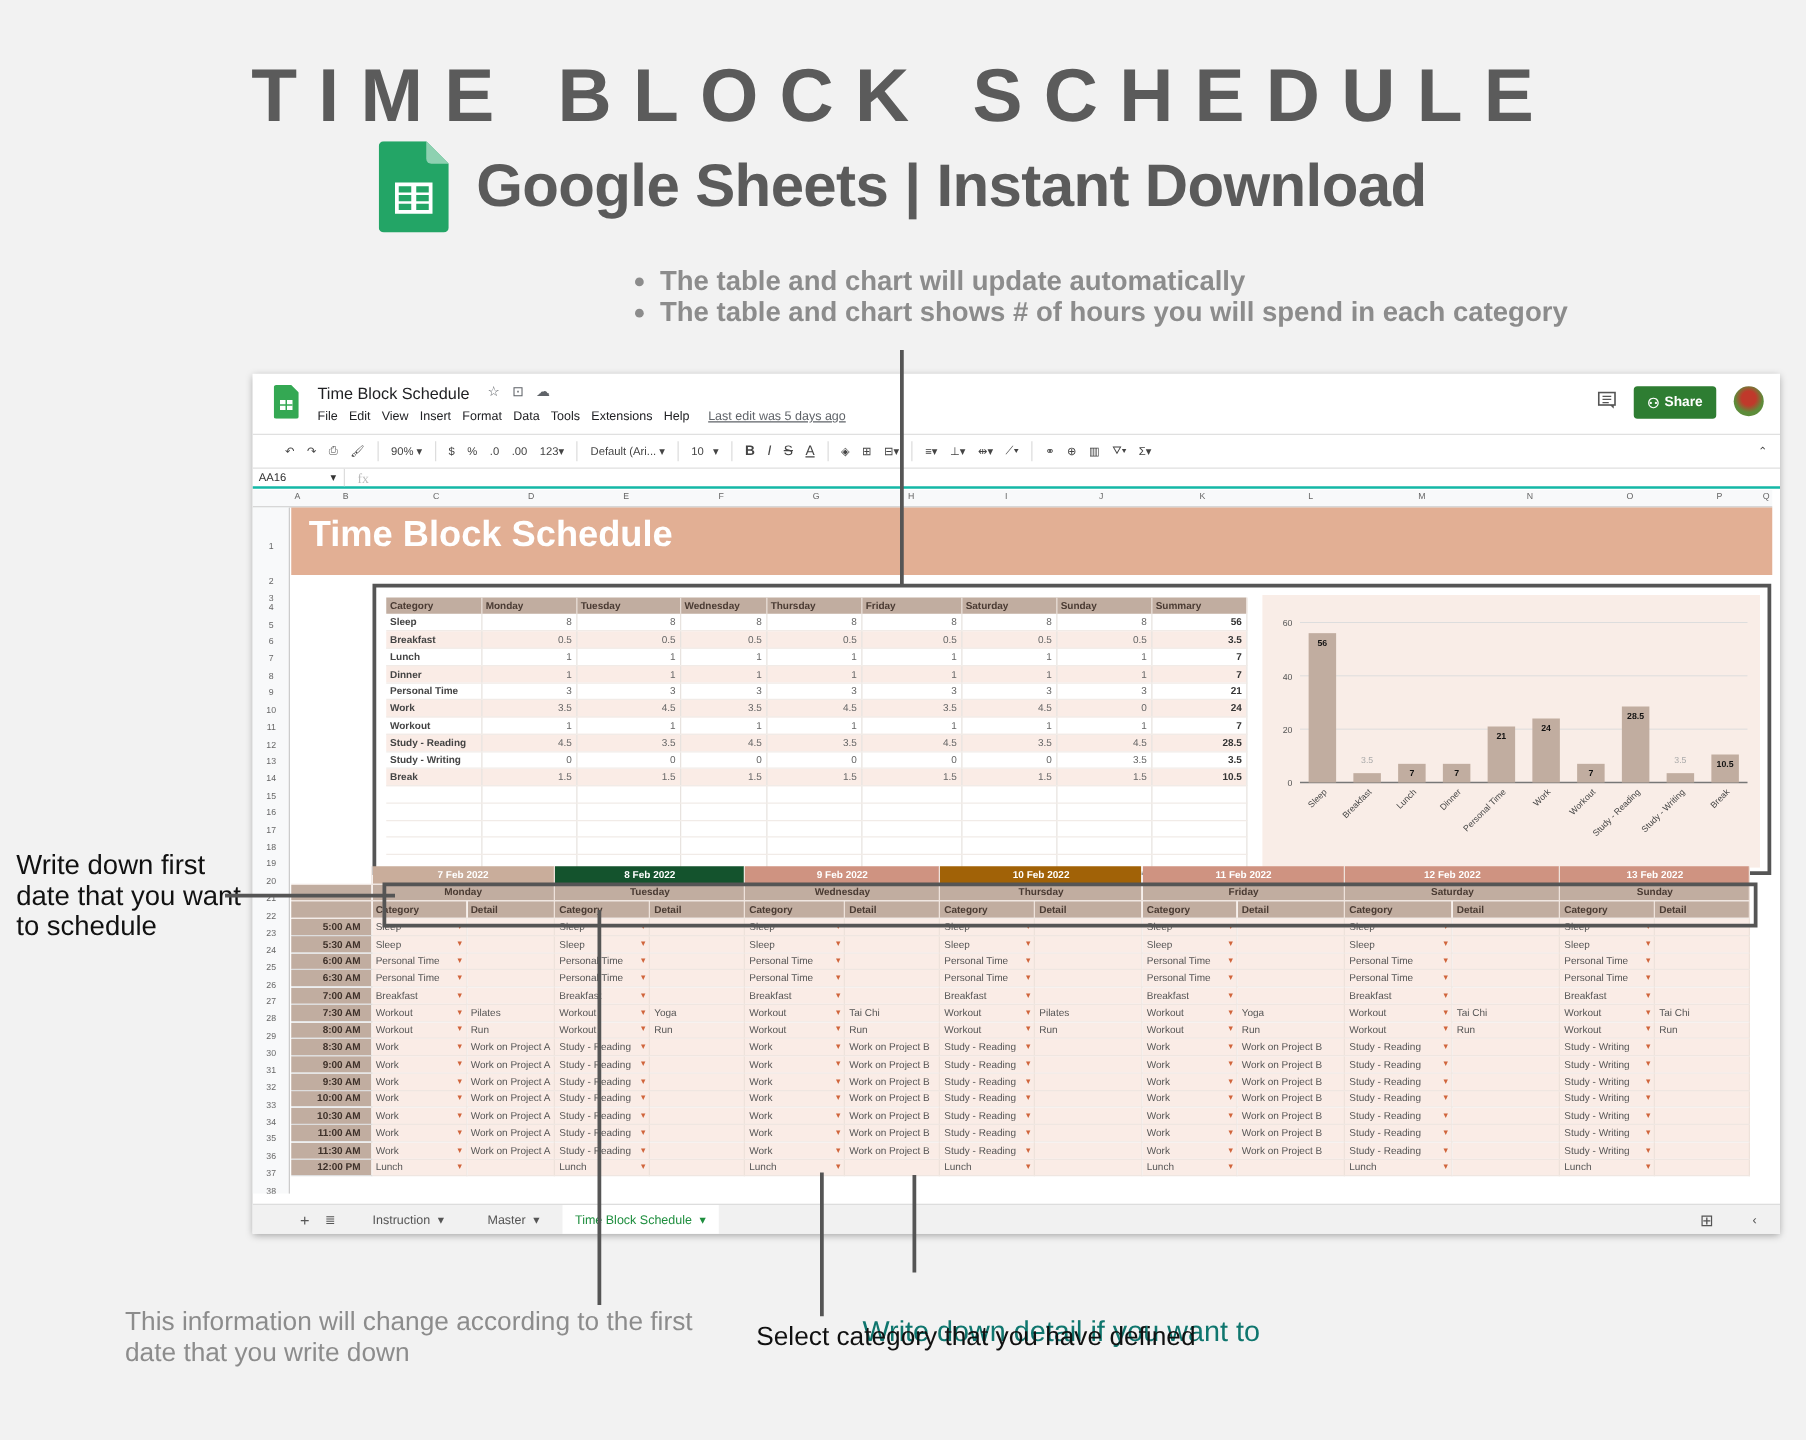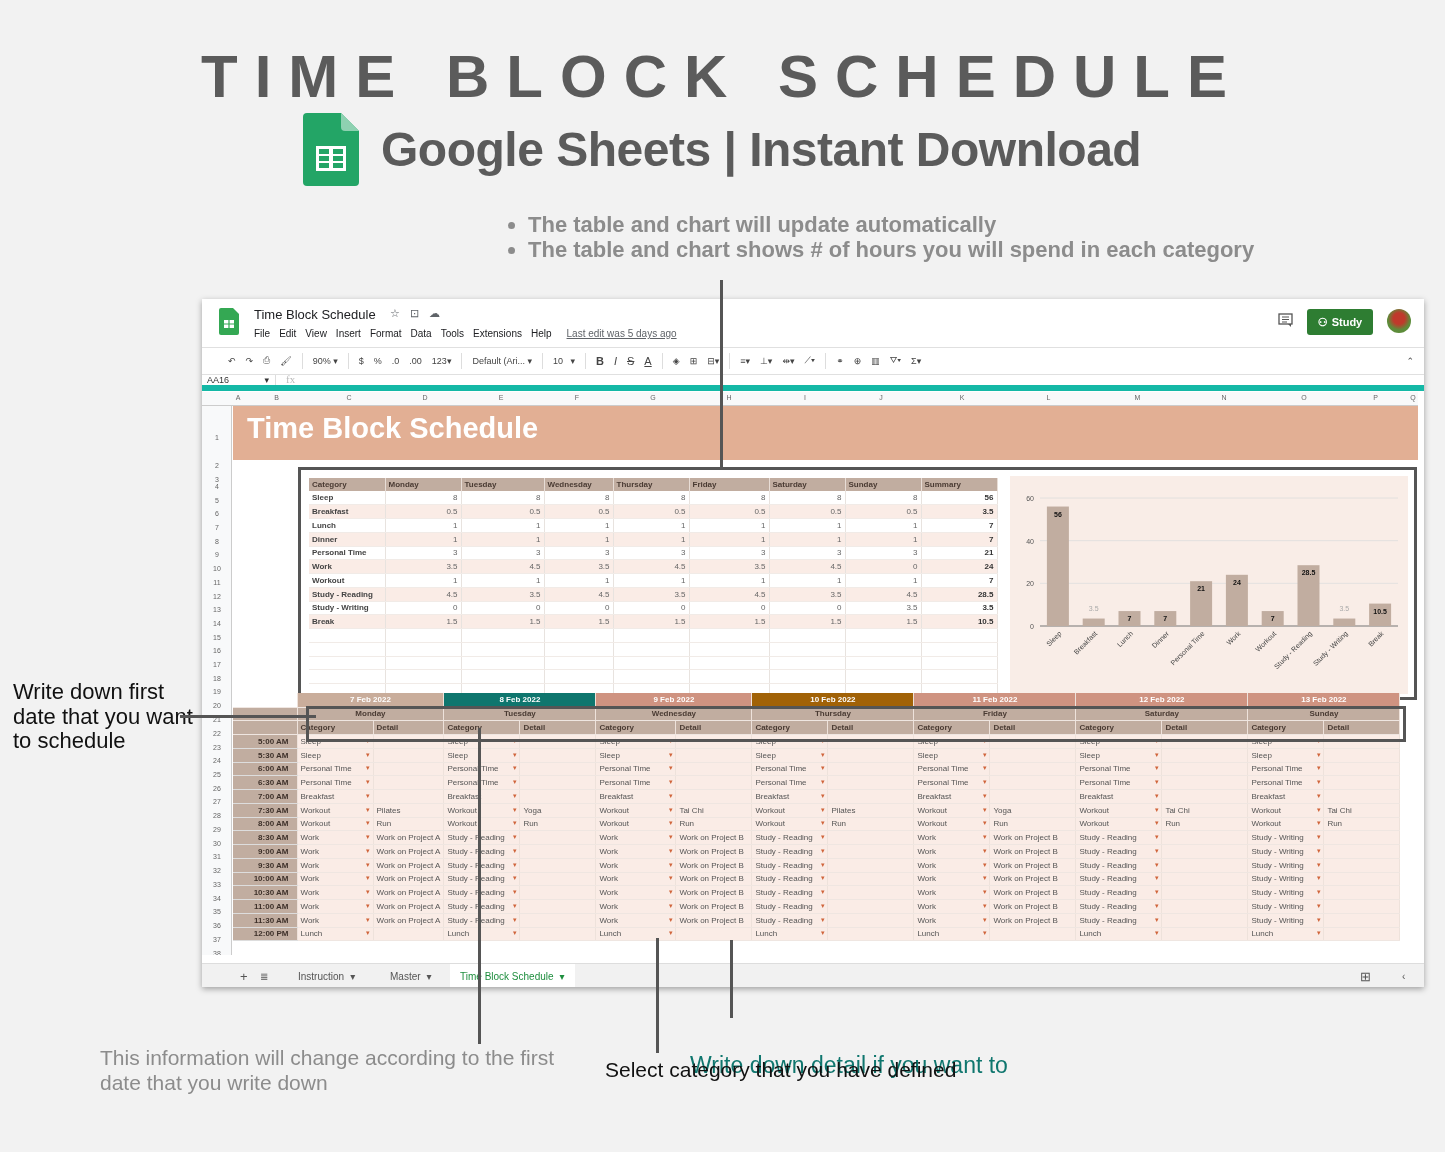--- a/index.html
+++ b/index.html
@@ -24,21 +24,21 @@
 .doc-title{position:absolute;left:52px;top:8px;font-size:13px;color:#202124}
 .title-icons{position:absolute;left:188px;top:8px;display:flex;gap:10px;font-size:11px;color:#5f6368}
 .menus{position:absolute;left:52px;top:29px;display:flex;gap:9px;font-size:10px;color:#202124}
 .menus .last-edit{color:#5f6368;text-decoration:underline;margin-left:6px}
 .comment-icon{position:absolute;left:1076px;top:14px;width:15px;height:14px}
 .share-btn{position:absolute;left:1105px;top:10px;width:66px;height:26px;background:#2e7d32;border-radius:3px;color:#fff;font-size:11px;font-weight:700;display:flex;align-items:center;justify-content:center;gap:4px}
 .avatar{position:absolute;left:1185px;top:10px;width:24px;height:24px;border-radius:50%;background:radial-gradient(circle at 50% 40%,#c0392b 30%,#5d8c3a 60%)}
 .toolbar{position:absolute;left:0;top:48px;width:100%;height:26px;border-top:1px solid #e0e0e0;display:flex;align-items:center;padding-left:26px;gap:10px;font-size:9px;color:#444}
 .tb-sep{width:1px;height:16px;background:#ddd}
 .tb-item{white-space:nowrap}
-.formula-bar{position:absolute;left:0;top:75px;width:100%;height:17px;border-top:1px solid #e0e0e0;border-bottom:6px solid #14b8a6;font-size:9px;display:flex;align-items:flex-end}
+.formula-bar{position:absolute;left:0;top:75px;width:100%;height:17px;border-top:1px solid #e0e0e0;border-bottom:2px solid #14b8a6;font-size:9px;display:flex;align-items:flex-end}
 .name-box{width:74px;padding-left:5px;border-right:1px solid #ddd;height:100%;display:flex;align-items:center;justify-content:space-between;padding-right:6px}
 .fx{padding-left:10px;color:#bbb;font-family:"Liberation Serif",serif;font-size:11px}
 .grid-wrap{position:absolute;left:0;top:93px;width:1216px;height:563px;overflow:hidden}
 .colhdr{position:absolute;left:0;top:0;height:14px;width:100%;background:#f8f9fa;border-bottom:1px solid #ccc;font-size:7px;color:#666}
 .colhdr span{position:absolute;top:2px;text-align:center}
 .rowhdr{position:absolute;left:0;top:14px;width:30px;background:#f8f9fa;border-right:1px solid #ccc;font-size:7px;color:#666}
 .rowhdr div{position:absolute;left:0;width:30px;text-align:center}
 .banner{position:absolute;left:31px;top:14px;width:1185px;height:54px;background:#e2af94}
 .banner-title{position:absolute;left:14px;top:6px;font-size:29px;font-weight:700;color:#fff}
 .summary-box{position:absolute;left:96px;top:75px;width:1119px;height:233px;border:3px solid #555}
@@ -108,21 +108,21 @@
       <span>Help</span>
       <span class="last-edit">Last edit was 5 days ago</span>
     </div>
     <svg class="comment-icon" viewBox="0 0 15 14">
         <rect x="1" y="1" width="13" height="10" fill="none" stroke="#555" stroke-width="1.3"></rect>
         <path d="M10 11l3 3v-3" fill="#555"></path>
         <path d="M4 4h7M4 6.5h7M4 9h5" stroke="#555"></path>
       </svg>
     <div class="share-btn">
       <span>⚇</span>
-      <span>Study</span>
+      <span>Share</span>
     </div>
     <div class="avatar"></div>
   </div>
 
   <div class="toolbar">
     <span class="tb-item">↶</span>
     <span class="tb-item">↷</span>
     <span class="tb-item">⎙</span>
     <span class="tb-item">🖌</span>
     <span class="tb-sep"></span>
@@ -455,21 +455,21 @@
           <text x="370.09999999999997" y="137.6" font-size="7" font-weight="700" fill="#111" text-anchor="middle" font-family="Liberation Sans, sans-serif">10.5</text>
           <text transform="translate(374.09999999999997,158) rotate(-45)" font-size="7" fill="#444" text-anchor="end" font-family="Liberation Sans, sans-serif">Break</text>
         </svg>
     </div>
 
     <table class="sched" id="sched" style="top: 301px; left: 31px;">
         <tbody>
           <tr class="date-band">
             <td class="empty"></td>
             <td colspan="2" style="background:#c9ad9b">7 Feb 2022</td>
-            <td colspan="2" style="background:#0f766e">8 Feb 2022</td>
+            <td colspan="2" style="background:#14532d">8 Feb 2022</td>
             <td colspan="2" style="background:#cf9381">9 Feb 2022</td>
             <td colspan="2" style="background:#a16207">10 Feb 2022</td>
             <td colspan="2" style="background:#cf9381">11 Feb 2022</td>
             <td colspan="2" style="background:#cf9381">12 Feb 2022</td>
             <td colspan="2" style="background:#cf9381">13 Feb 2022</td>
           </tr>
           <tr class="hdr">
             <td class="empty"></td>
             <td colspan="2" style="text-align:center">Monday</td>
             <td colspan="2" style="text-align:center">Tuesday</td>

